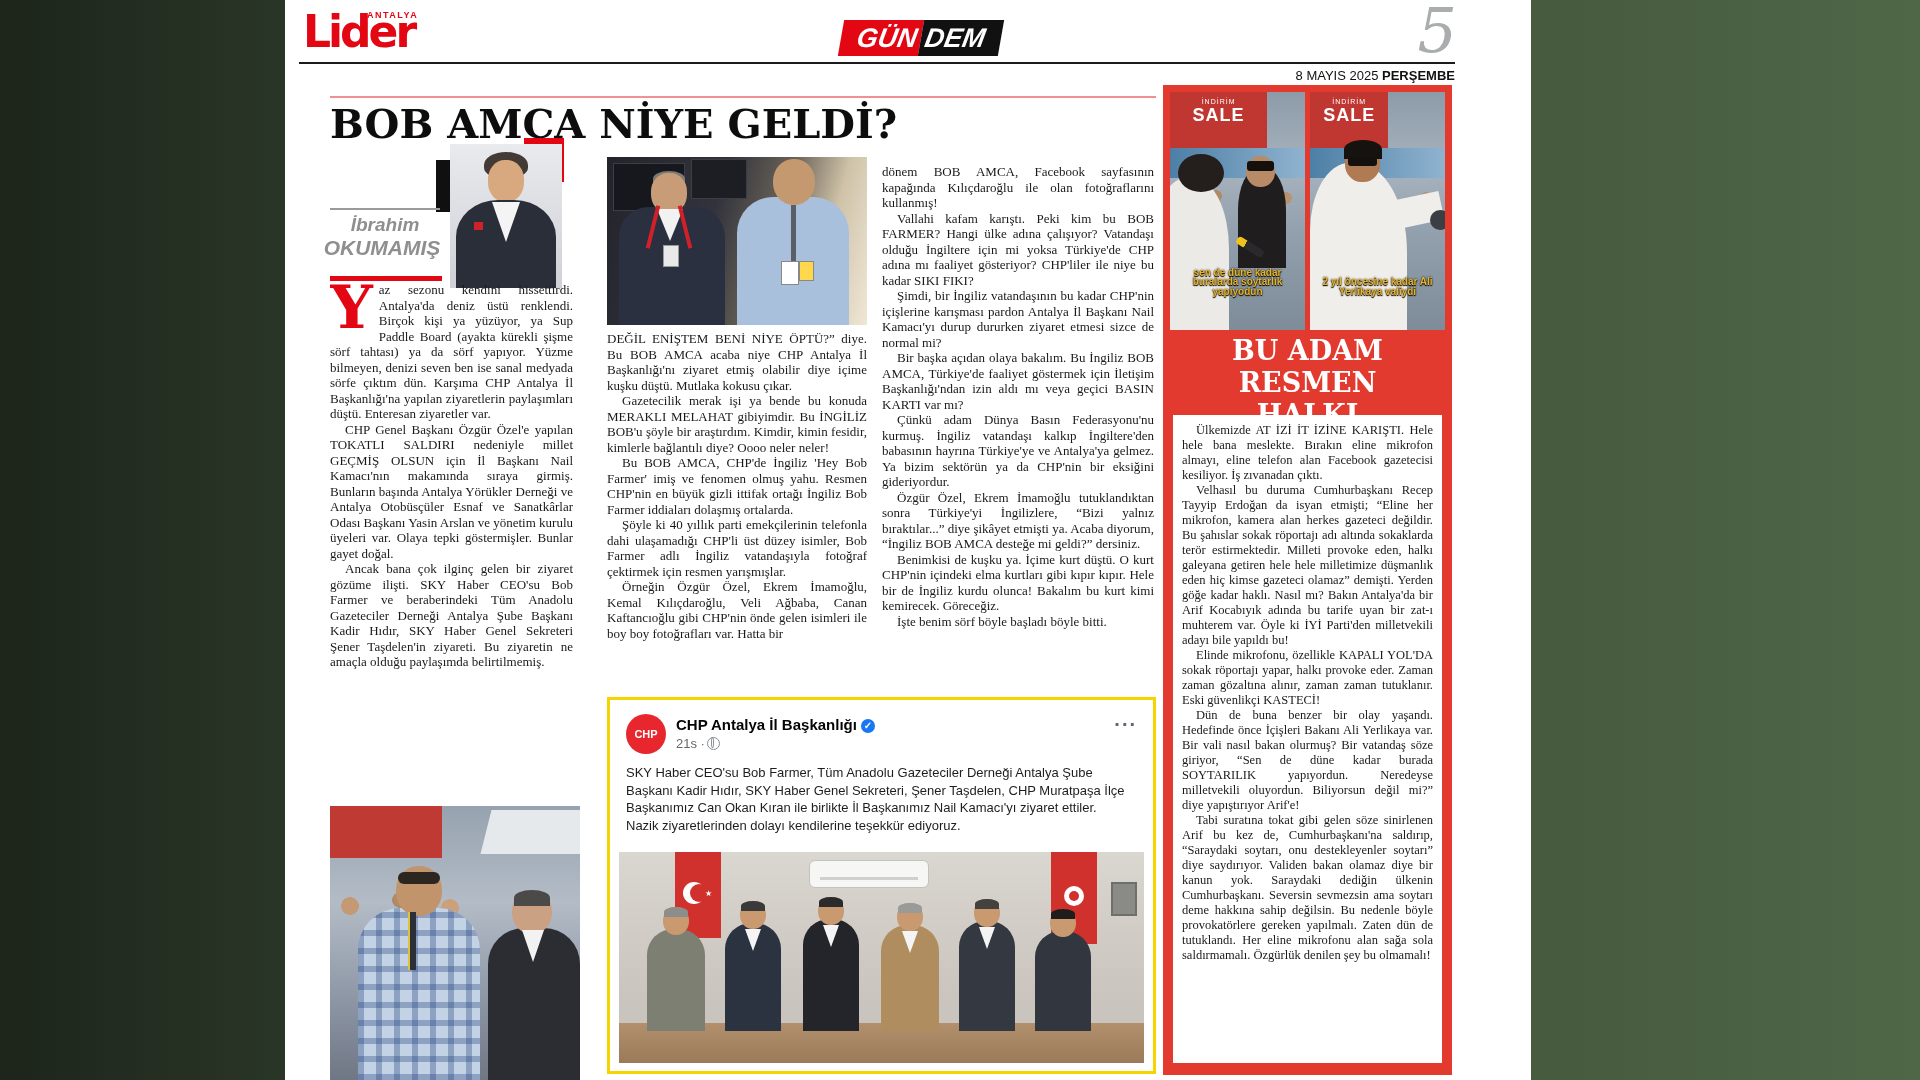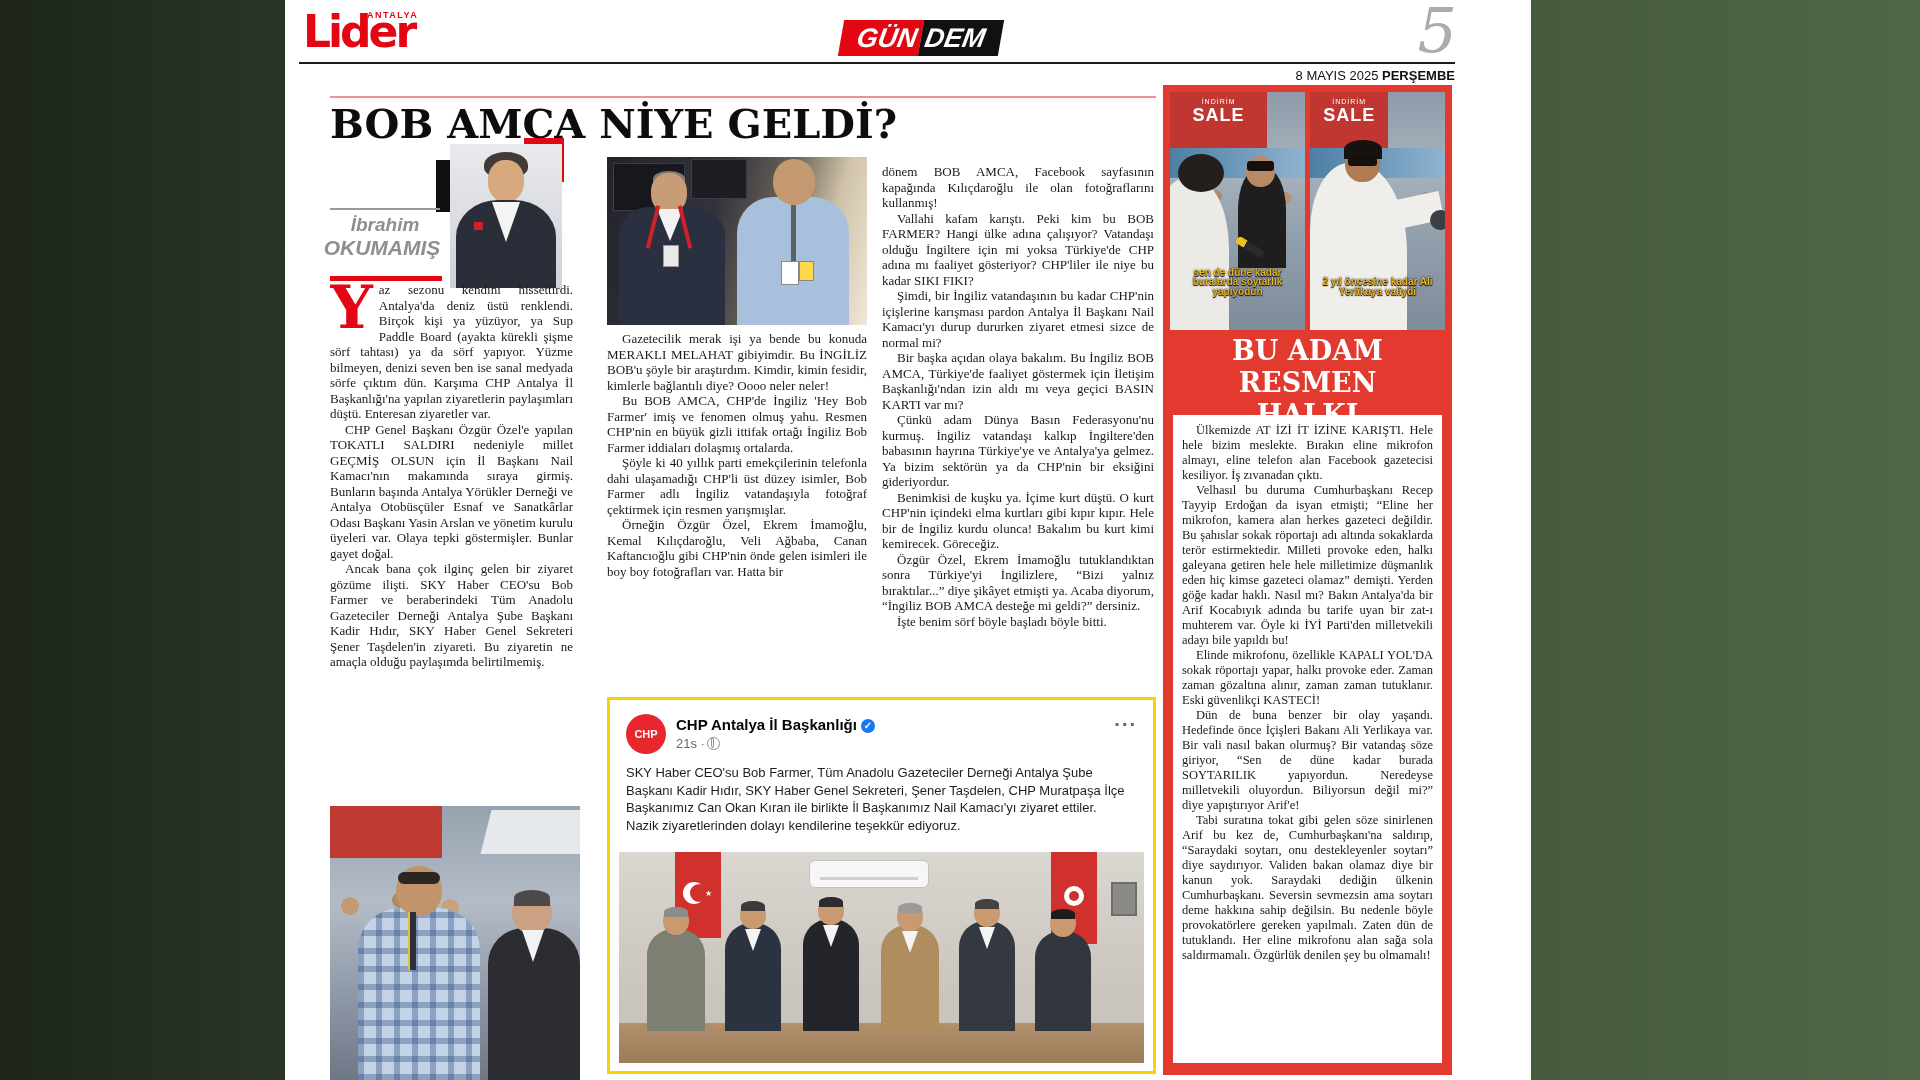--- a/index.html
+++ b/index.html
@@ -223,34 +223,35 @@
     <div class="abs lan1b"></div>
     <div class="abs badge1"></div>
     <div class="abs man-blue"></div>
     <div class="abs head2"></div>
     <div class="abs lan2"></div>
     <div class="abs card2a"></div>
     <div class="abs card2b"></div>
   </div>
 
   <div id="col2" class="abs col">
+    <p class="cont">DEĞİL ENİŞTEM BENİ NİYE ÖPTÜ?” diye. Bu BOB AMCA acaba niye CHP Antalya İl Başkanlığı'nı ziyaret etmiş olabilir diye içime kuşku düştü. Mutlaka kokusu çıkar.</p>
     <p>Gazetecilik merak işi ya bende bu konuda MERAKLI MELAHAT gibiyimdir. Bu İNGİLİZ BOB'u şöyle bir araştırdım. Kimdir, kimin fesidir, kimlerle bağlantılı diye? Oooo neler neler!</p>
     <p>Bu BOB AMCA, CHP'de İngiliz 'Hey Bob Farmer' imiş ve fenomen olmuş yahu. Resmen CHP'nin en büyük gizli ittifak ortağı İngiliz Bob Farmer iddiaları dolaşmış ortalarda.</p>
     <p>Şöyle ki 40 yıllık parti emekçilerinin telefonla dahi ulaşamadığı CHP'li üst düzey isimler, Bob Farmer adlı İngiliz vatandaşıyla fotoğraf çektirmek için resmen yarışmışlar.</p>
     <p>Örneğin Özgür Özel, Ekrem İmamoğlu, Kemal Kılıçdaroğlu, Veli Ağbaba, Canan Kaftancıoğlu gibi CHP'nin önde gelen isimleri ile boy boy fotoğrafları var. Hatta bir</p>
   </div>
 
   <div id="col3" class="abs col">
     <p class="cont">dönem BOB AMCA, Facebook sayfasının kapağında Kılıçdaroğlu ile olan fotoğraflarını kullanmış!</p>
     <p>Vallahi kafam karıştı. Peki kim bu BOB FARMER? Hangi ülke adına çalışıyor? Vatandaşı olduğu İngiltere için mi yoksa Türkiye'de CHP adına mı faaliyet gösteriyor? CHP'liler ile niye bu kadar SIKI FIKI?</p>
     <p>Şimdi, bir İngiliz vatandaşının bu kadar CHP'nin içişlerine karışması pardon Antalya İl Başkanı Nail Kamacı'yı durup dururken ziyaret etmesi sizce de normal mi?</p>
     <p>Bir başka açıdan olaya bakalım. Bu İngiliz BOB AMCA, Türkiye'de faaliyet göstermek için İletişim Başkanlığı'ndan izin aldı mı veya geçici BASIN KARTI var mı?</p>
     <p>Çünkü adam Dünya Basın Federasyonu'nu kurmuş. İngiliz vatandaşı kalkıp İngiltere'den babasının hayrına Türkiye'ye ve Antalya'ya gelmez. Ya bizim sektörün ya da CHP'nin bir eksiğini gideriyordur.</p>
+    <p>Özgür Özel, Ekrem İmamoğlu tutuklandıktan sonra Türkiye'yi İngilizlere, “Bizi yalnız bıraktılar...” diye şikâyet etmişti ya. Acaba diyorum, “İngiliz BOB AMCA desteğe mi geldi?” dersiniz.</p>
     <p>Benimkisi de kuşku ya. İçime kurt düştü. O kurt CHP'nin içindeki elma kurtları gibi kıpır kıpır. Hele bir de İngiliz kurdu olunca! Bakalım bu kurt kimi kemirecek. Göreceğiz.</p>
-    <p>Özgür Özel, Ekrem İmamoğlu tutuklandıktan sonra Türkiye'yi İngilizlere, “Bizi yalnız bıraktılar...” diye şikâyet etmişti ya. Acaba diyorum, “İngiliz BOB AMCA desteğe mi geldi?” dersiniz.</p>
     <p>İşte benim sörf böyle başladı böyle bitti.</p>
   </div>
 
   <div id="fb" class="abs">
     <div class="abs fb-avatar">CHP</div>
     <div class="abs fb-name"><span>CHP Antalya İl Başkanlığı</span><span class="fb-check">✓</span></div>
     <div class="abs fb-meta"><span>21s ·</span><span class="fb-globe"></span></div>
     <div class="abs fb-more">...</div>
     <div class="abs fb-text">
       <p>SKY Haber CEO'su Bob Farmer, Tüm Anadolu Gazeteciler Derneği Antalya Şube Başkanı Kadir Hıdır, SKY Haber Genel Sekreteri, Şener Taşdelen,  CHP Muratpaşa İlçe Başkanımız Can Okan Kıran ile birlikte İl Başkanımız Nail Kamacı'yı ziyaret ettiler.</p>
@@ -338,21 +339,21 @@
         <div class="fig-arm"></div>
         <div class="mic2"></div>
         <div class="sb-caption">2 yıl öncesine kadar Ali Yerlikaya valiydi</div>
       </div>
     </div>
     <div class="sb-head">
       <div>BU ADAM RESMEN</div>
       <div>HALKI KIŞKIRTIYOR!</div>
     </div>
     <div class="sb-panel">
-      <p>Ülkemizde AT İZİ İT İZİNE KARIŞTI. Hele hele bizim meslekte. Bırakın eline mikrofon almayı, eline telefon alan Facebook gazetecisi kesiliyor. İş zıvanadan çıktı.</p>
+      <p>Ülkemizde AT İZİ İT İZİNE KARIŞTI. Hele hele bana meslekte. Bırakın eline mikrofon almayı, eline telefon alan Facebook gazetecisi kesiliyor. İş zıvanadan çıktı.</p>
       <p>Velhasıl bu duruma Cumhurbaşkanı Recep Tayyip Erdoğan da isyan etmişti; “Eline her mikrofon, kamera alan herkes gazeteci değildir. Bu şahıslar sokak röportajı adı altında sokaklarda terör estirmektedir. Milleti provoke eden, halkı galeyana getiren hele hele milletimize düşmanlık eden hiç kimse gazeteci olamaz” demişti. Yerden göğe kadar haklı. Nasıl mı? Bakın Antalya'da bir Arif Kocabıyık adında bu tarife uyan bir zat-ı muhterem var. Öyle ki İYİ Parti'den milletvekili adayı bile yapıldı bu!</p>
       <p>Elinde mikrofonu, özellikle KAPALI YOL'DA sokak röportajı yapar, halkı provoke eder. Zaman zaman gözaltına alınır, zaman zaman tutuklanır. Eski güvenlikçi KASTECİ!</p>
       <p>Dün de buna benzer bir olay yaşandı. Hedefinde önce İçişleri Bakanı Ali Yerlikaya var. Bir vali nasıl bakan olurmuş? Bir vatandaş söze giriyor, “Sen de düne kadar burada SOYTARILIK yapıyordun. Neredeyse milletvekili oluyordun. Biliyorsun değil mi?” diye yapıştırıyor Arif'e!</p>
       <p>Tabi suratına tokat gibi gelen söze sinirlenen Arif bu kez de, Cumhurbaşkanı'na saldırıp, “Saraydaki soytarı, onu destekleyenler soytarı” diye saydırıyor. Validen bakan olamaz diye bir kanun yok. Saraydaki dediğin ülkenin Cumhurbaşkanı. Seversin sevmezsin ama soytarı deme hakkına sahip değilsin. Bu nedenle böyle provokatörlere gereken yapılmalı. Zaten dün de tutuklandı. Her eline mikrofonu alan sağa sola saldırmamalı. Özgürlük denilen şey bu olmamalı!</p>
     </div>
   </div>
 
 </div>
 
 </body></html>

